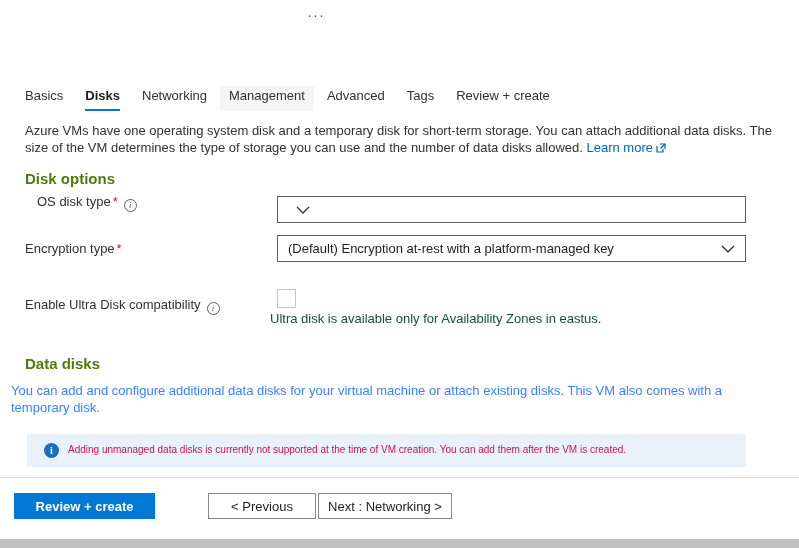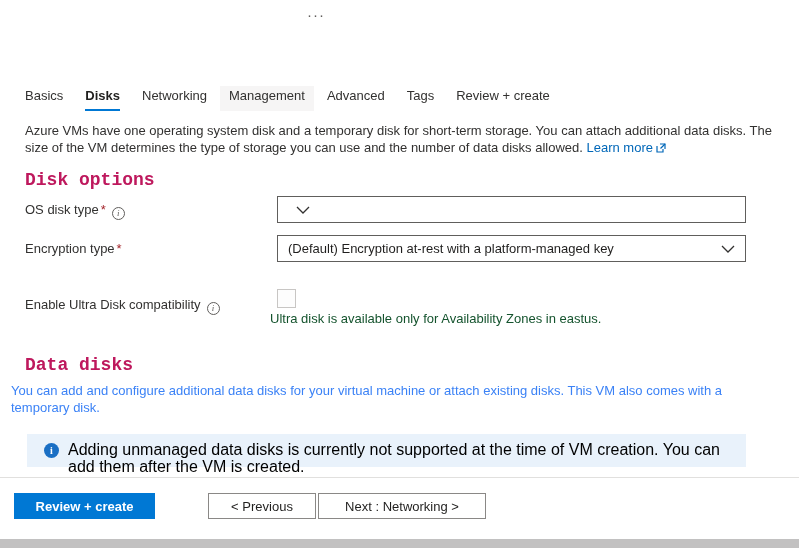--- a/index.html
+++ b/index.html
@@ -24,21 +24,21 @@
     margin-right:22px; padding:2px 0 6px 0; font-size:13px; color:#323130;
     border-bottom:2px solid transparent; cursor:pointer; white-space:nowrap;
   }
   .tab.active { font-weight:700; border-bottom-color:#0078d4; color:#201f1e; }
   .tab.hovered { background:#f6f5f5; padding-left:9px; padding-right:9px; margin-left:-9px; margin-right:13px; }
   
   .intro { position:absolute; left:25px; top:122px; width:752px; line-height:17px; color:#323130; }
   .link { color:#0067b8; text-decoration:none; cursor:pointer; }
   .ext-icon { display:inline-block; vertical-align:-1px; margin-left:3px; }
   
-  .section-heading { position:absolute; left:25px; font-weight:700; color:#be185d; font-size:18px;font-family:Liberation Mono, monospace; }
+  .section-heading { position:absolute; left:25px; font-weight:700; color:#4d7c0f; font-size:15px; }
   .field-label { position:absolute; left:25px; font-size:13px; color:#323130; }
   .required { color:#a4262c; margin-left:2px; }
   .info-icon {
     display:inline-block; width:13px; height:13px; border:1px solid #605e5c; border-radius:50%;
     font-size:9px; line-height:11px; text-align:center; color:#605e5c; margin-left:6px;
     vertical-align:-2px; font-family:"Liberation Serif","DejaVu Serif",serif; font-style:italic;
   }
   .dropdown {
     position:absolute; left:277px; width:469px; height:27px; border:1px solid #605e5c;
     background:#ffffff; display:flex; align-items:center; padding:0 10px; cursor:pointer;
@@ -55,34 +55,34 @@
   .info-banner {
     position:absolute; left:27px; top:434px; width:719px; height:33px;
     background:#e9f2fb;
   }
   .banner-icon {
     position:absolute; left:17px; top:9px; width:15px; height:15px; border-radius:50%;
     background:#1a6fc4; color:#ffffff; font-size:10px; font-weight:700; line-height:15px;
     text-align:center; font-family:"Liberation Serif","DejaVu Serif",serif;
   }
   .banner-text {
-    position:absolute; left:41px; top:8px; width:660px; font-size:16px;
-    line-height:16.5px; color:#000000;
+    position:absolute; left:41px; top:8px; width:660px; font-size:10px;
+    line-height:16.5px; color:#be185d;
   }
   
   .footer {
     position:absolute; left:0; top:477px; width:799px; height:62px;
     background:#ffffff; border-top:1px solid #e1e0de; z-index:5;
   }
   .btn { position:absolute; top:15px; height:26px; font-size:13px; display:flex;
          align-items:center; justify-content:center; cursor:pointer; white-space:nowrap; }
   .btn-primary { left:14px; width:141px; background:#0078d4; color:#ffffff; font-weight:700; border:1px solid #0078d4; }
   .btn-outline { background:#ffffff; border:1px solid #8a8886; color:#201f1e; }
   .btn-previous { left:208px; width:108px; }
-  .btn-next { left:318px; width:168px; }
+  .btn-next { left:318px; width:134px; }
   .bottom-strip { position:absolute; left:0; top:539px; width:799px; height:9px; background:#c2c1c1; z-index:6; }
 </style>
 </head>
 <body>
 
 <div class="canvas">
 
   <div class="title-ellipsis">···</div>
 
   <div class="tabs">
@@ -96,21 +96,21 @@
   </div>
 
   <div class="intro"><span>Azure VMs have one operating system disk and a temporary disk for short-term storage. You can attach additional data disks. The size of the VM determines the type of storage you can use and the number of data disks allowed. </span><a class="link"><span>Learn more</span><svg class="ext-icon" width="10" height="10" viewBox="0 0 10 10">
           <path d="M1 3 L1 9 L7 9 L7 6" fill="none" stroke="#0067b8" stroke-width="1.2"></path>
           <path d="M4 1 L9 1 L9 6" fill="none" stroke="#0067b8" stroke-width="1.2"></path>
           <path d="M9 1 L4.5 5.5" fill="none" stroke="#0067b8" stroke-width="1.2"></path>
         </svg></a></div>
 
   <div class="section-heading" style="top:170px;">Disk options</div>
 
-  <div class="field-label" style="top:202px;">
+  <div class="field-label" style="top:194px;margin-left:12px;">
     <span>OS disk type</span><span class="required">*</span><span class="info-icon">i</span>
   </div>
   <div class="dropdown" style="top:196px;">
     <span class="chev">
         <svg width="14" height="8" viewBox="0 0 14 8">
           <path d="M1 1 L7 7 L13 1" fill="none" stroke="#323130" stroke-width="1.3"></path>
         </svg>
       </span>
   </div>
 

